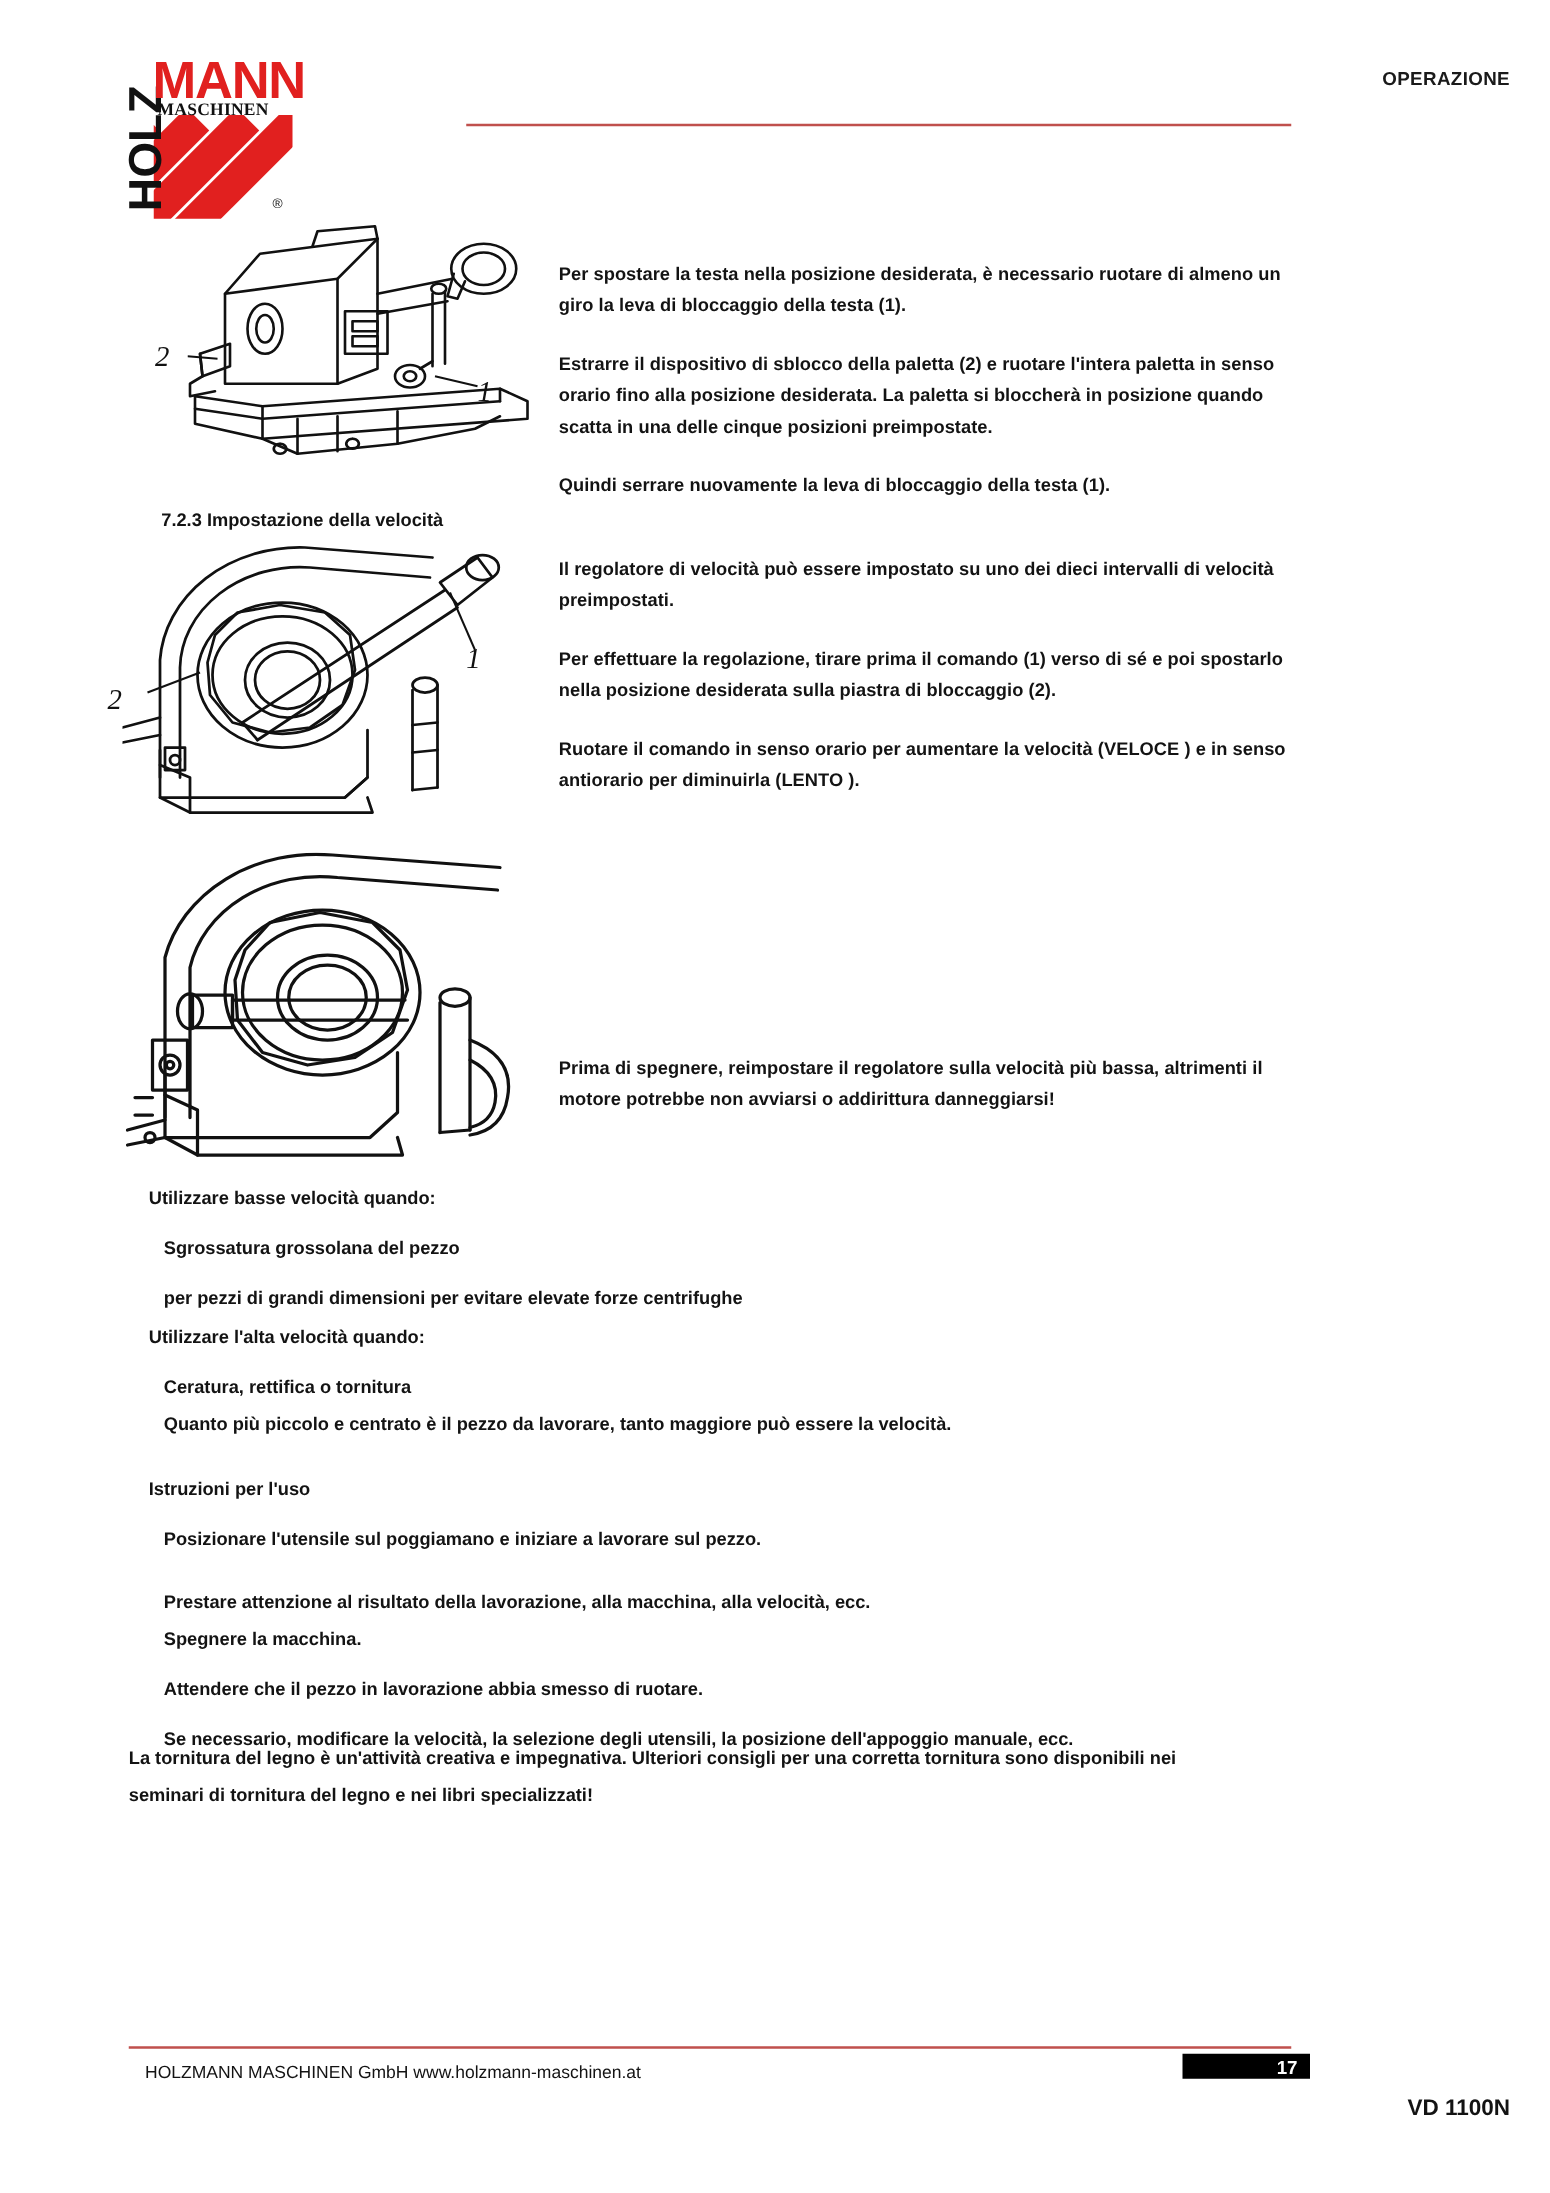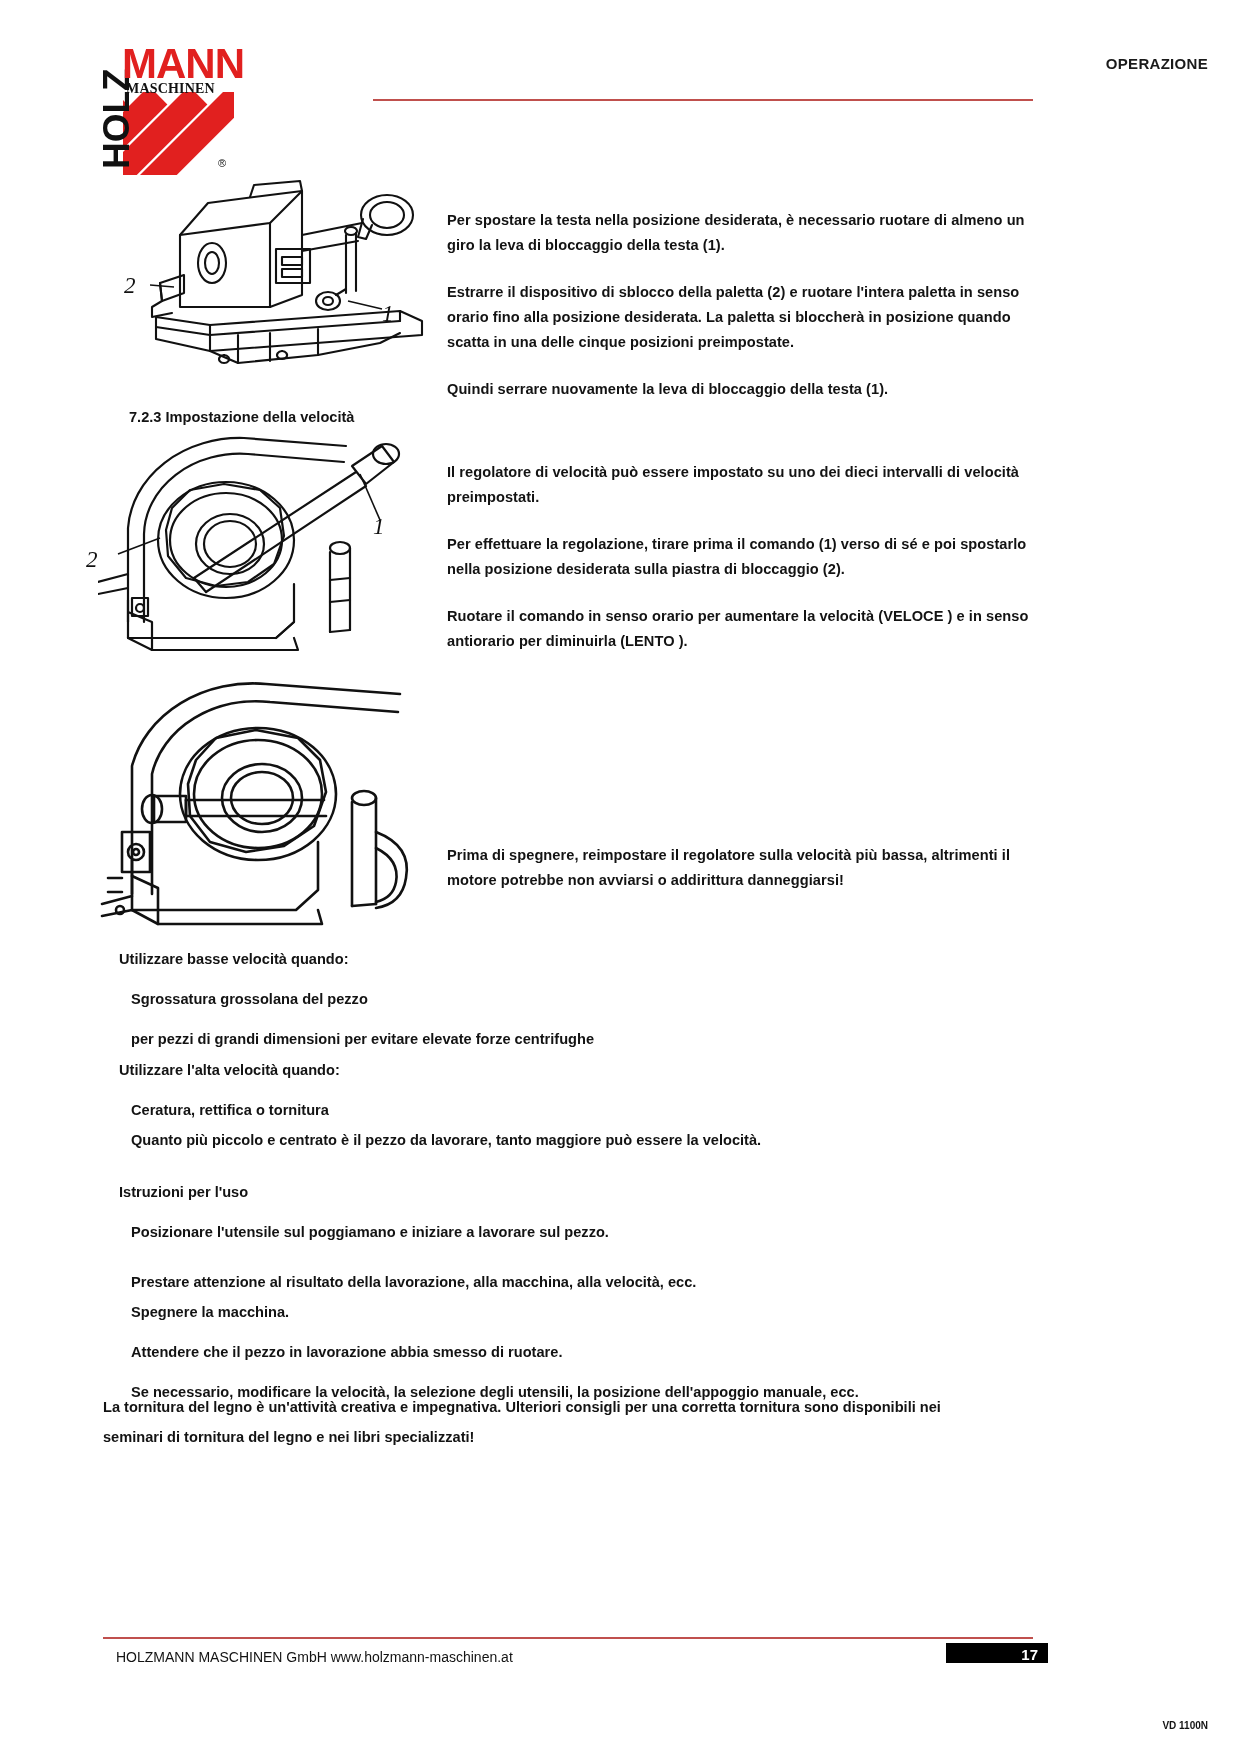--- a/index.html
+++ b/index.html
@@ -131,21 +131,21 @@
 
   #block-head-pos  { top: 208px; }
   #section-heading {
     position: absolute;
     left: 129px;
     top: 409px;
     font-size: 14.6px;
     font-weight: bold;
     color: #131313;
   }
-  #block-speed     { top: 460px; }
+  #block-speed     { top: 444px; }
   #block-warning   { top: 843px; }
 
   
   .lower {
     position: absolute;
     left: 103px;
     width: 950px;
     font-size: 14.6px;
     font-weight: bold;
     line-height: 24px;
@@ -207,24 +207,23 @@
     right: 10px;
     top: 3px;
     font-size: 15px;
     font-weight: bold;
     color: #ffffff;
   }
   .footer-model {
     position: absolute;
     right: 32px;
     top: 1676px;
-    font-size: 10px;
+    font-size: 18px;
     font-weight: bold;
     color: #131313;
-    margin-top: 44px;
   }
 </style>
 </head>
 <body>
 
 <div class="page">
 
   <div class="header">
 
     <div class="logo">

